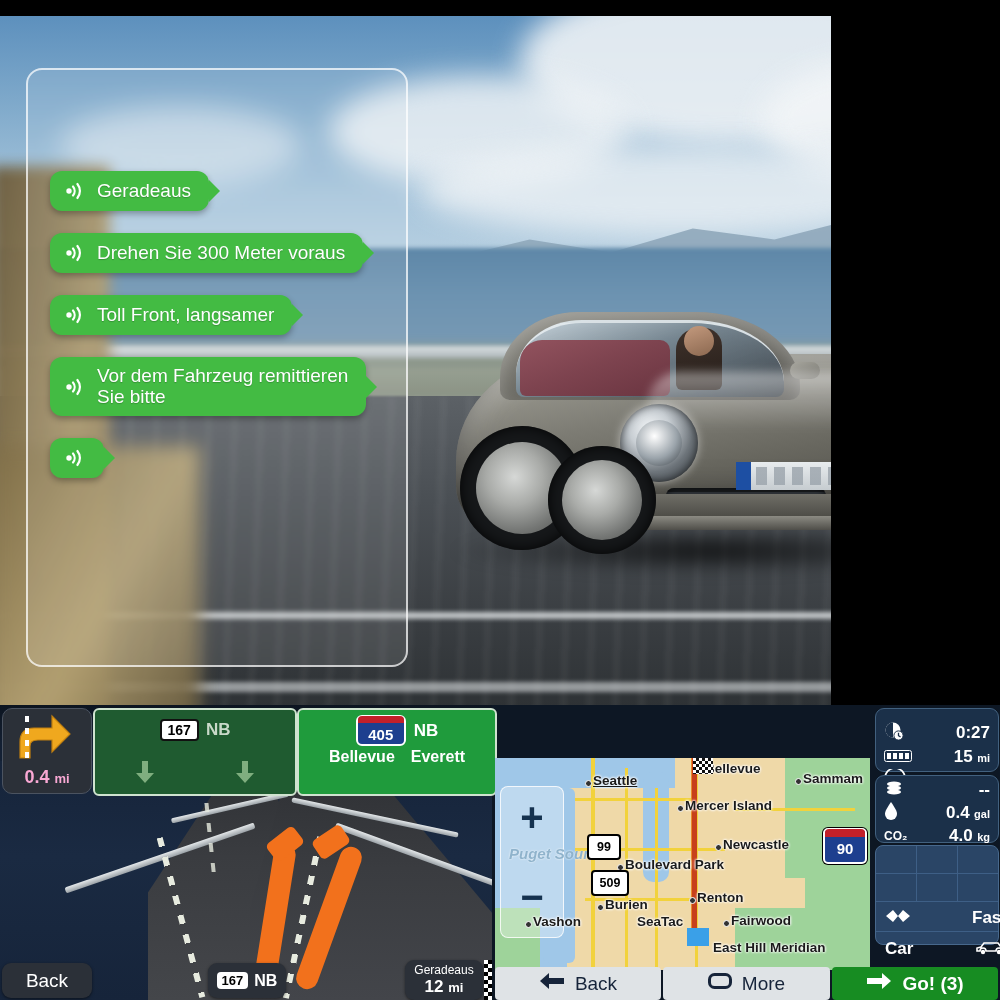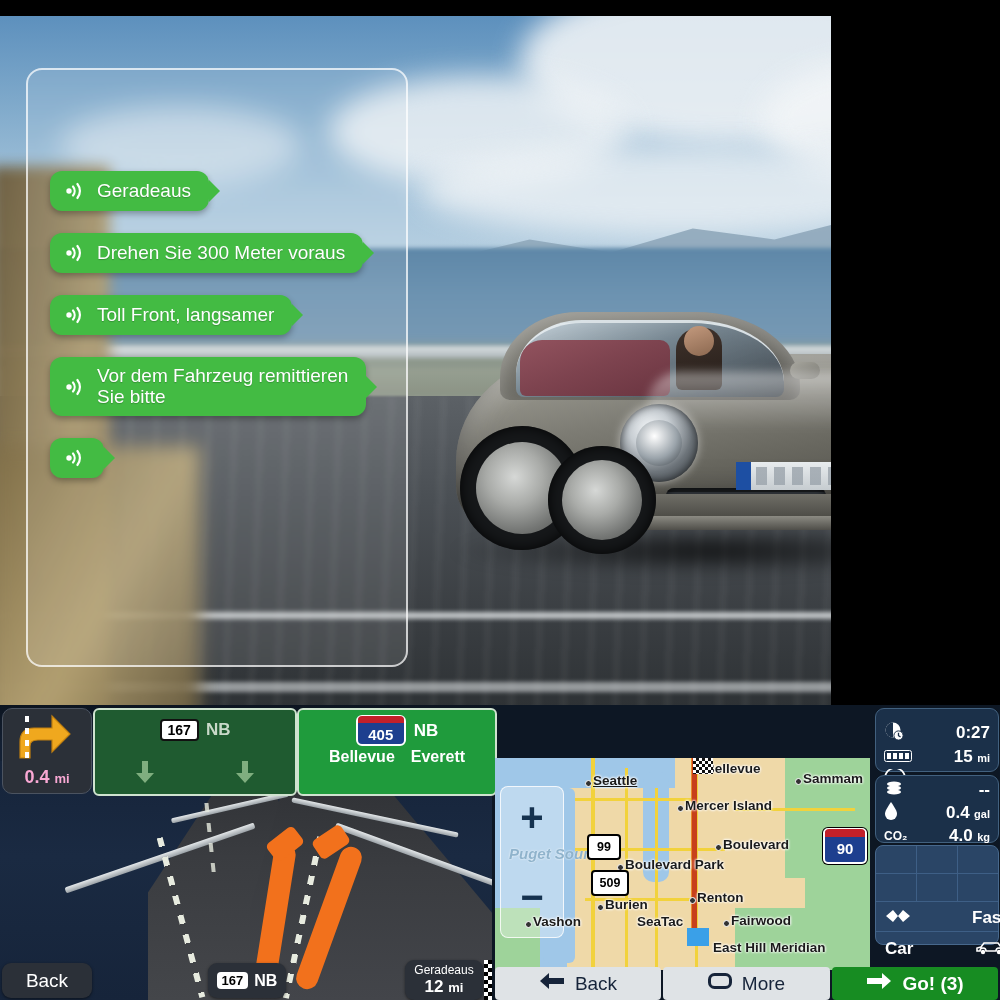--- a/index.html
+++ b/index.html
@@ -417,21 +417,21 @@
         <span>Puget Sound</span>
       </div>
 
       <div class="mlabel" style="left:98px;top:15px;text-decoration:underline;">Seattle</div>
       <div class="mdot" style="left:90px;top:22px;"></div>
       <div class="mlabel" style="left:210px;top:3px;">Bellevue</div>
       <div class="mlabel" style="left:308px;top:13px;">Sammam</div>
       <div class="mdot" style="left:300px;top:20px;"></div>
       <div class="mlabel" style="left:190px;top:40px;">Mercer Island</div>
       <div class="mdot" style="left:182px;top:47px;"></div>
-      <div class="mlabel" style="left:228px;top:79px;">Boulevard</div>
+      <div class="mlabel" style="left:228px;top:79px;">Newcastle</div>
       <div class="mdot" style="left:220px;top:86px;"></div>
       <div class="mlabel" style="left:130px;top:99px;">Boulevard Park</div>
       <div class="mdot" style="left:122px;top:106px;"></div>
       <div class="mlabel" style="left:202px;top:132px;">Renton</div>
       <div class="mdot" style="left:194px;top:139px;"></div>
       <div class="mlabel" style="left:110px;top:139px;">Burien</div>
       <div class="mdot" style="left:102px;top:146px;"></div>
       <div class="mlabel" style="left:236px;top:155px;">Fairwood</div>
       <div class="mdot" style="left:228px;top:162px;"></div>
       <div class="mlabel" style="left:142px;top:156px;">SeaTac</div>

